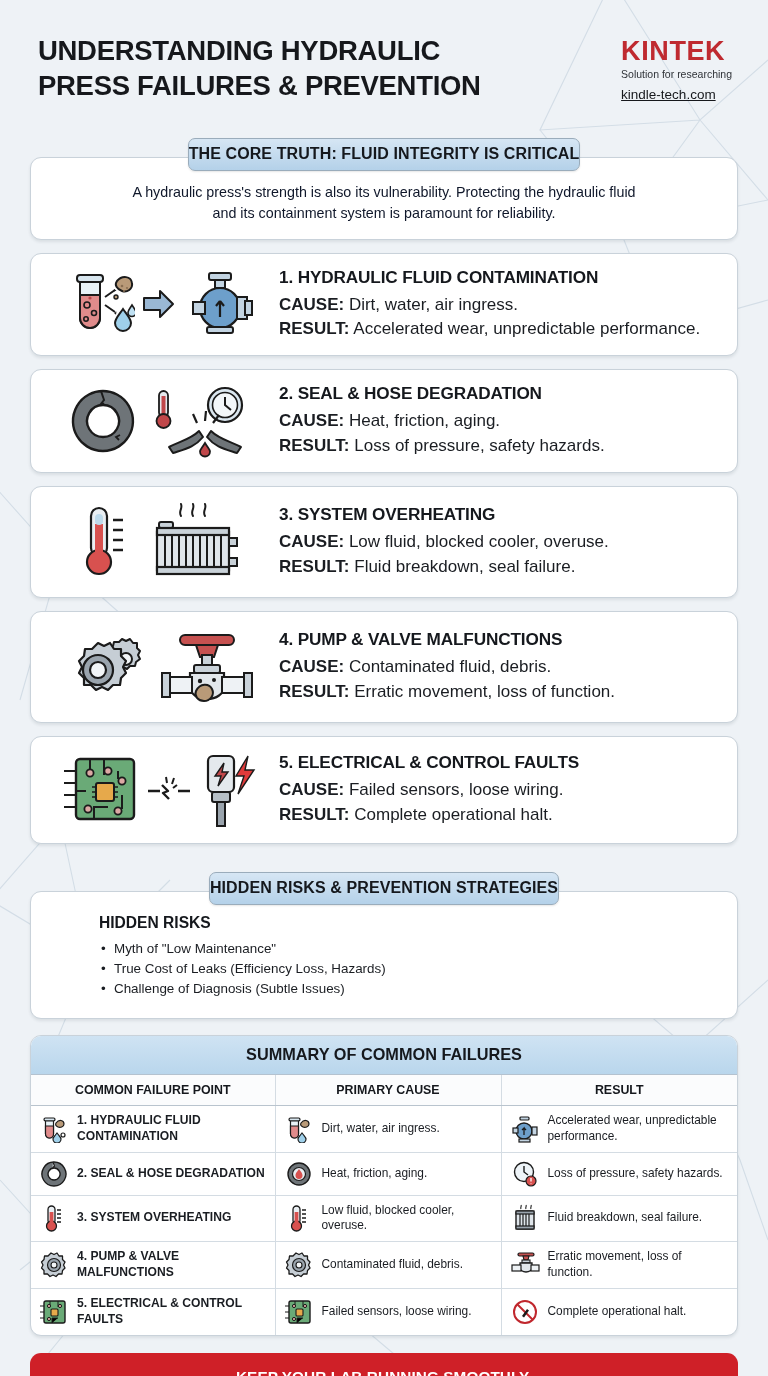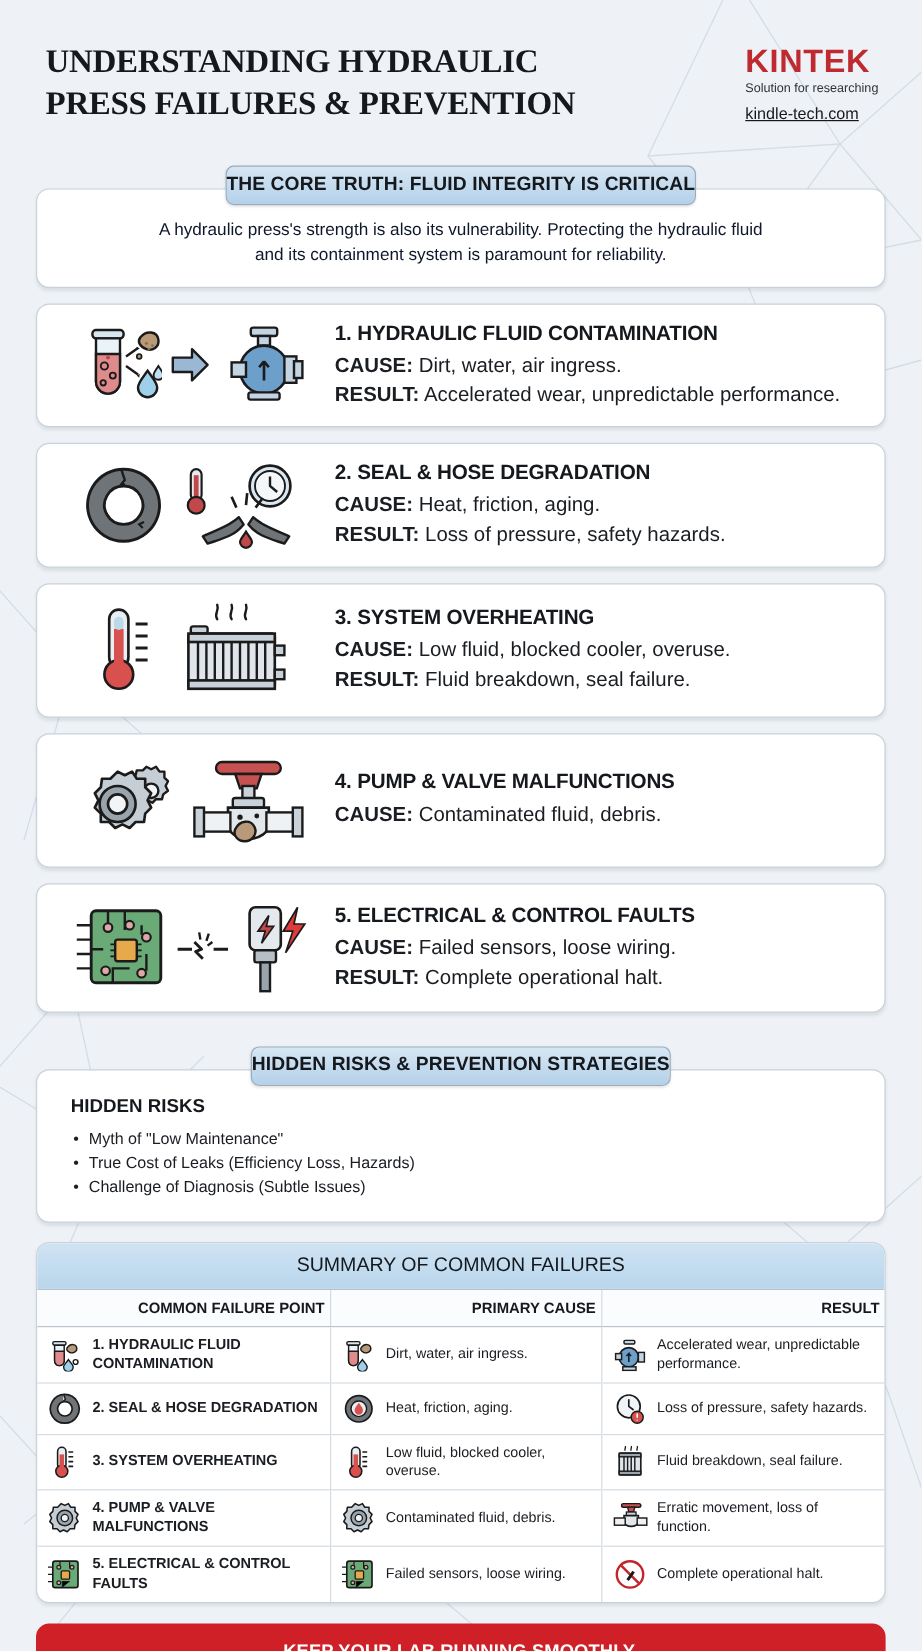--- a/index.html
+++ b/index.html
@@ -13,21 +13,21 @@
     position: relative; width: 768px; height: 1376px;
     background: #eef2f6; overflow: hidden;
   }
   #bgnet { position: absolute; inset: 0; z-index: 0; pointer-events: none; }
   #content { position: relative; z-index: 1; padding: 0 30px; }
 
   
   .header { display: flex; justify-content: space-between; align-items: flex-start;
             padding: 34px 6px 0 8px; }
   .title { font-size: 27.5px; font-weight: bold; color: #16181c;
-           line-height: 1.27; letter-spacing: -0.3px; max-width: 540px; font-family: Liberation Serif, serif; }
+           line-height: 1.27; letter-spacing: -0.3px; max-width: 540px; }
   .brand { text-align: left; padding-top: 4px; }
   .brand-name { font-size: 27px; font-weight: bold; color: #bf2a30;
                 letter-spacing: 0.6px; line-height: 1; }
   .brand-tag { font-size: 10.5px; color: #2f3338; margin-top: 3px; text-align: right; }
   .brand-site { font-size: 13.5px; color: #16181c; margin-top: 7px; text-decoration: underline; }
 
   
   .pill-wrap { display: flex; justify-content: center; position: relative;
                z-index: 3; margin-bottom: -14px; }
   .pill { background: linear-gradient(180deg,#d6e6f4 0%,#b4d1e9 100%);
@@ -46,35 +46,35 @@
   .card-icons { width: 228px; flex: 0 0 228px; display: flex;
                 align-items: center; justify-content: center; gap: 6px; }
   .card-body { flex: 1; padding-left: 4px; }
   .card-title { font-size: 17.2px; font-weight: bold; color: #15181d;
                 letter-spacing: -0.15px; margin-bottom: 5px; }
   .card-line { font-size: 17px; color: #1a1d22; line-height: 1.42; }
   .card-line b { font-weight: bold; }
 
   
   .risk-panel { padding: 22px 28px 18px; display: flex; }
-  .risk-col { flex: 1; }
+  .risk-col { flex: 1; margin-left: 40px; }
   .risk-col.second { padding-left: 14px; }
   .risk-head { font-size: 15.6px; font-weight: bold; color: #15181d; margin-bottom: 7px; }
   .risk-list { list-style: none; }
   .risk-list li { font-size: 13.4px; color: #1a1d22; line-height: 1.52;
                   padding-left: 15px; position: relative; }
   .risk-list li::before { content: "•"; position: absolute; left: 2px; }
 
   
   .table-panel { margin-top: 16px; overflow: hidden; padding: 0; }
   .tbl-title { background: linear-gradient(180deg,#cfe3f3 0%,#b9d6ec 100%);
-               text-align: center; font-size: 16.3px; font-weight: normal;
+               text-align: center; font-size: 16.3px; font-weight: bold;
                color: #15181d; padding: 9px 2px 10px; border-bottom: 1px solid #b4c2cf; }
   table { width: 100%; border-collapse: collapse; table-layout: fixed; }
-  th { font-size: 12.4px; font-weight: bold; color: #15181d; text-align: right;
+  th { font-size: 12.4px; font-weight: bold; color: #15181d; text-align: center;
        padding: 8px 4px; background: #fbfcfd; border-bottom: 1.5px solid #b9c4ce; }
   td { border-top: 1px solid #d4dce3; padding: 7px 8px; vertical-align: middle; }
   th:nth-child(1), td:nth-child(1) { width: 244px; }
   th:nth-child(2), td:nth-child(2) { width: 226px; }
   th + th, td + td { border-left: 1px solid #d4dce3; }
   .cell { display: flex; align-items: center; gap: 8px; }
   .cell-ico { flex: 0 0 30px; display: flex; align-items: center; justify-content: center; }
   .cell-txt { font-size: 11.9px; color: #1a1d22; line-height: 1.32; }
   .cell-txt.bold { font-weight: bold; font-size: 12.1px; }
 
@@ -272,20 +272,24 @@
               <circle cx="58" cy="55" r="2" fill="#1b1b1b"></circle>
             <path d="M40 66 c4 -8 13 -8 16 -2 c3 6 -2 12 -8 12 c-6 0 -10 -5 -8 -10 z" fill="#b99a78" stroke="#1b1b1b" stroke-width="2"></path>
           </svg>
         </div>
         <div class="card-body">
           <div class="card-title">4. PUMP &amp; VALVE MALFUNCTIONS</div>
           <div class="card-line">
             <b>CAUSE:</b>
             <span>Contaminated fluid, debris.</span>
           </div>
+          <div class="card-line">
+            <b>RESULT:</b>
+            <span>Erratic movement, loss of function.</span>
+          </div>
         </div>
       </div>
 
       <div class="panel card">
         <div class="card-icons">
           <svg width="80" height="78" viewBox="0 0 80 78">
             <rect x="16" y="8" width="58" height="60" rx="4" fill="#6aaa77" stroke="#1b1b1b" stroke-width="2.4"></rect>
             <g stroke="#1b1b1b" stroke-width="2" fill="none">
               <path d="M4 20 h12 M4 32 h12 M4 44 h12 M4 56 h12"></path>
               <path d="M30 8 v12 M44 8 v16 M58 20 v8 M26 40 h-10 M62 44 v14 M34 68 v-12 h14"></path>

